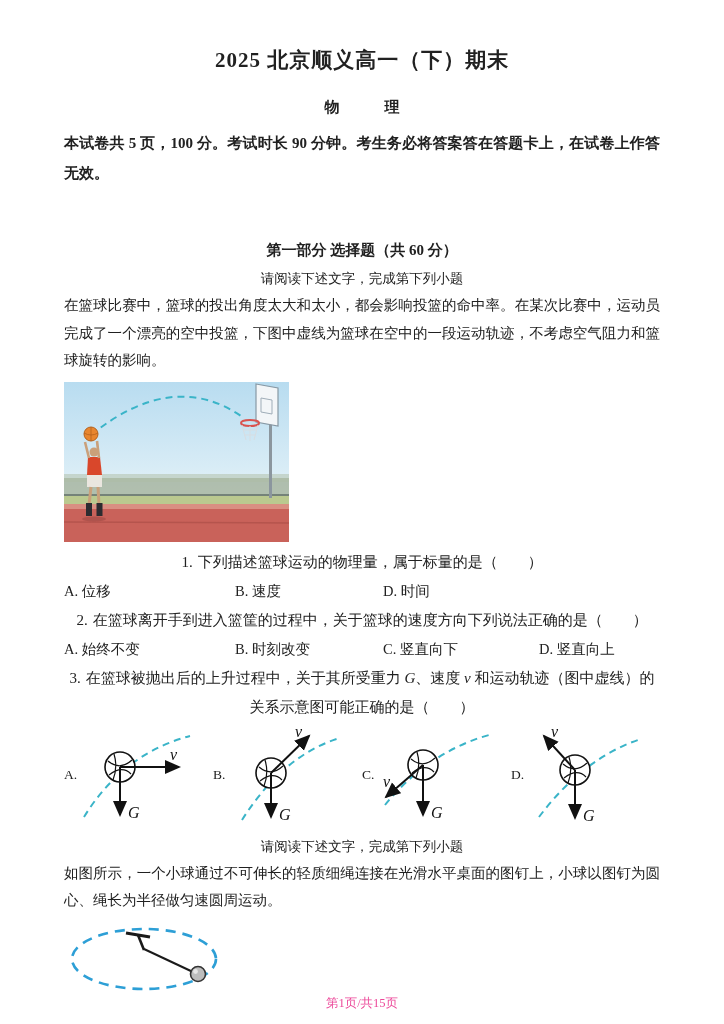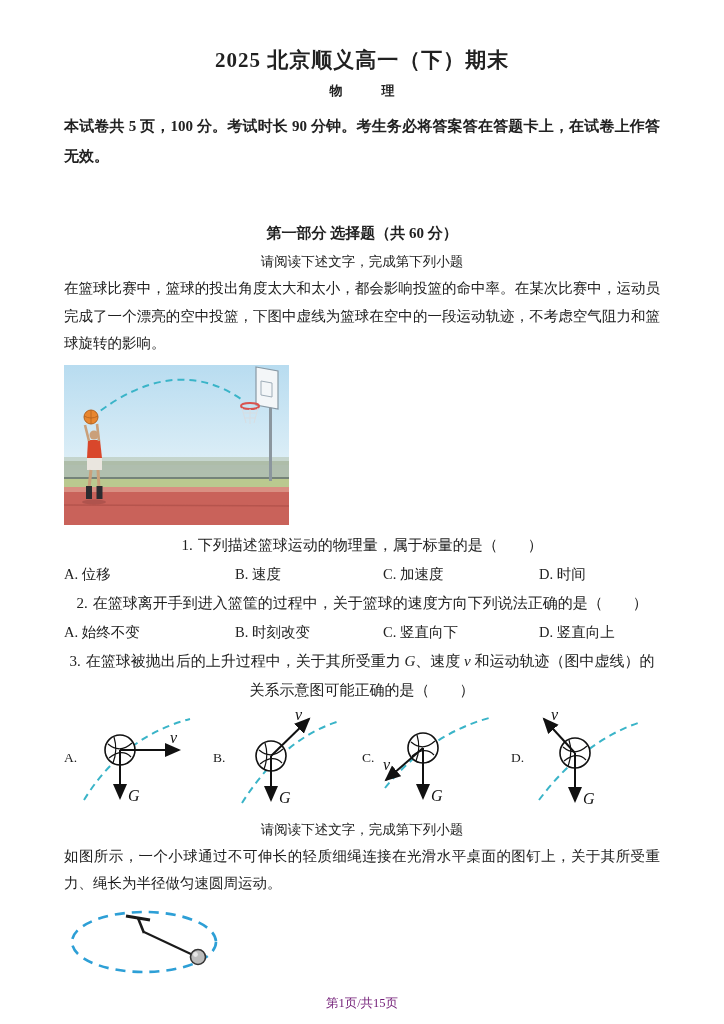--- a/index.html
+++ b/index.html
@@ -3,37 +3,37 @@
 <meta charset="utf-8">
 <style>
   html,body { margin:0; padding:0; background:#fff; }
   .page {
     position:relative; width:724px; height:1024px; background:#fff;
     font-family:"Liberation Serif","DejaVu Serif",serif; color:#212121;
     box-sizing:border-box; padding:46px 64px 0; overflow:hidden;
   }
   p { margin:0;text-align:center; }
   .t1 { font-size:21px; font-weight:700; text-align:center; letter-spacing:1px; }
-  .t2 { font-size:13px; font-weight:700; text-align:center; margin-top:8px; }
+  .t2 { font-size:15px; font-weight:700; text-align:center; margin-top:24px; }
   .notice { font-weight:700; font-size:15px; line-height:30px; text-align:justify; margin-top:11px; }
   .sechead { font-weight:700; font-size:15px; line-height:30px; text-align:center;margin-top:47px; }
   .intro { font-weight:700; font-size:15px; line-height:30px; text-align:justify; }
   .prompt { font-size:13.5px; line-height:27px; }
   .passage { font-size:14.5px; line-height:27.5px; text-align:justify; }
   .q { font-size:15px; line-height:29px; }
   .qnum { margin-right:5px; }
   .opts { display:grid; grid-template-columns:163px 140px 148px auto; font-size:14.5px; line-height:29px;gap:8px; }
   .var { font-style:italic; }
   figure { margin:0; }
   .photo-fig { margin:7px 0 6px 0; line-height:0; }
   .diagrams { display:flex; margin-top:3px; }
   .dblock { display:flex; align-items:center; width:149px; }
   .dlabel { font-size:13.5px; margin-right:1px; }
   .circle-fig { margin-top:4px; line-height:0; }
-  .footer { position:absolute; left:0; bottom:12px; width:100%; text-align:center; font-size:12.5px; color:#701a75; }
+  .footer { position:absolute; left:0; bottom:12px; width:100%; text-align:center; font-size:12.5px; color:#ec4899; }
   svg .vec { stroke:#111; stroke-width:2; }
   svg .traj { stroke:var(--trajectory_teal,#3ab4c8); stroke-width:2; fill:none; stroke-dasharray:7 5; }
   svg .orbit { stroke:var(--orbit_blue,#2d9fd6); stroke-width:2.6; fill:none; stroke-dasharray:10 7; }
   svg .vglabel { font-family:"Liberation Serif",serif; font-style:italic; font-size:16px; fill:#111; }
 </style>
 </head>
 <body>
 
 <div class="page">
 
@@ -98,21 +98,20 @@
       </g>
       <circle cx="27" cy="52" r="7" fill="#e8862f" stroke="#b4621e" stroke-width="1"></circle>
       <path d="M20,51 Q27,55 34,51 M27,45 L27,59" stroke="#b4621e" stroke-width="0.8" fill="none"></path>
     </svg>
   </figure>
 
   <p class="q"><span class="qnum">1.</span><span>下列描述篮球运动的物理量，属于标量的是（　　）</span></p>
   <div class="opts">
     <span>A. 位移</span>
     <span>B. 速度</span>
-    <span>C. 加速度</span>
     <span>D. 时间</span>
   </div>
 
   <p class="q"><span class="qnum">2.</span><span>在篮球离开手到进入篮筐的过程中，关于篮球的速度方向下列说法正确的是（　　）</span></p>
   <div class="opts">
     <span>A. 始终不变</span>
     <span>B. 时刻改变</span>
     <span>C. 竖直向下</span>
     <span>D. 竖直向上</span>
   </div>
@@ -168,21 +167,21 @@
         <path d="M38,39 Q50,49 62,38 M39,53 Q52,43 61,52 M44,32 Q48,45 43,58" stroke="#111" stroke-width="1.2" fill="none"></path>
         <line class="vec" x1="50" y1="45" x2="19" y2="11" marker-end="url(#ah)"></line>
         <text class="vglabel" x="26" y="12">v</text>
         <line class="vec" x1="50" y1="45" x2="50" y2="93" marker-end="url(#ah)"></line>
         <text class="vglabel" x="58" y="96" font-size="18">G</text>
       </svg>
     </div>
   </div>
 
   <p class="prompt" style="margin-top:8px">请阅读下述文字，完成第下列小题</p>
-  <p class="passage">如图所示，一个小球通过不可伸长的轻质细绳连接在光滑水平桌面的图钉上，关于其所受重力、绳长为半径做匀速圆周运动。</p>
+  <p class="passage">如图所示，一个小球通过不可伸长的轻质细绳连接在光滑水平桌面的图钉上，小球以图钉为圆心、绳长为半径做匀速圆周运动。</p>
 
   <figure class="circle-fig">
     <svg width="230" height="112" viewBox="0 0 230 112">
       <ellipse class="orbit" cx="80" cy="40" rx="72" ry="30"></ellipse>
       <g>
         <line x1="62" y1="14" x2="86" y2="18" stroke="#1a1a1a" stroke-width="3.2"></line>
         <line x1="74" y1="16" x2="80" y2="31" stroke="#1a1a1a" stroke-width="2.6"></line>
       </g>
       <line x1="80" y1="30" x2="129" y2="53" stroke="#1a1a1a" stroke-width="2"></line>
       <circle cx="134" cy="55" r="7.5" fill="#bdbdbd" stroke="#333" stroke-width="1.6"></circle>

